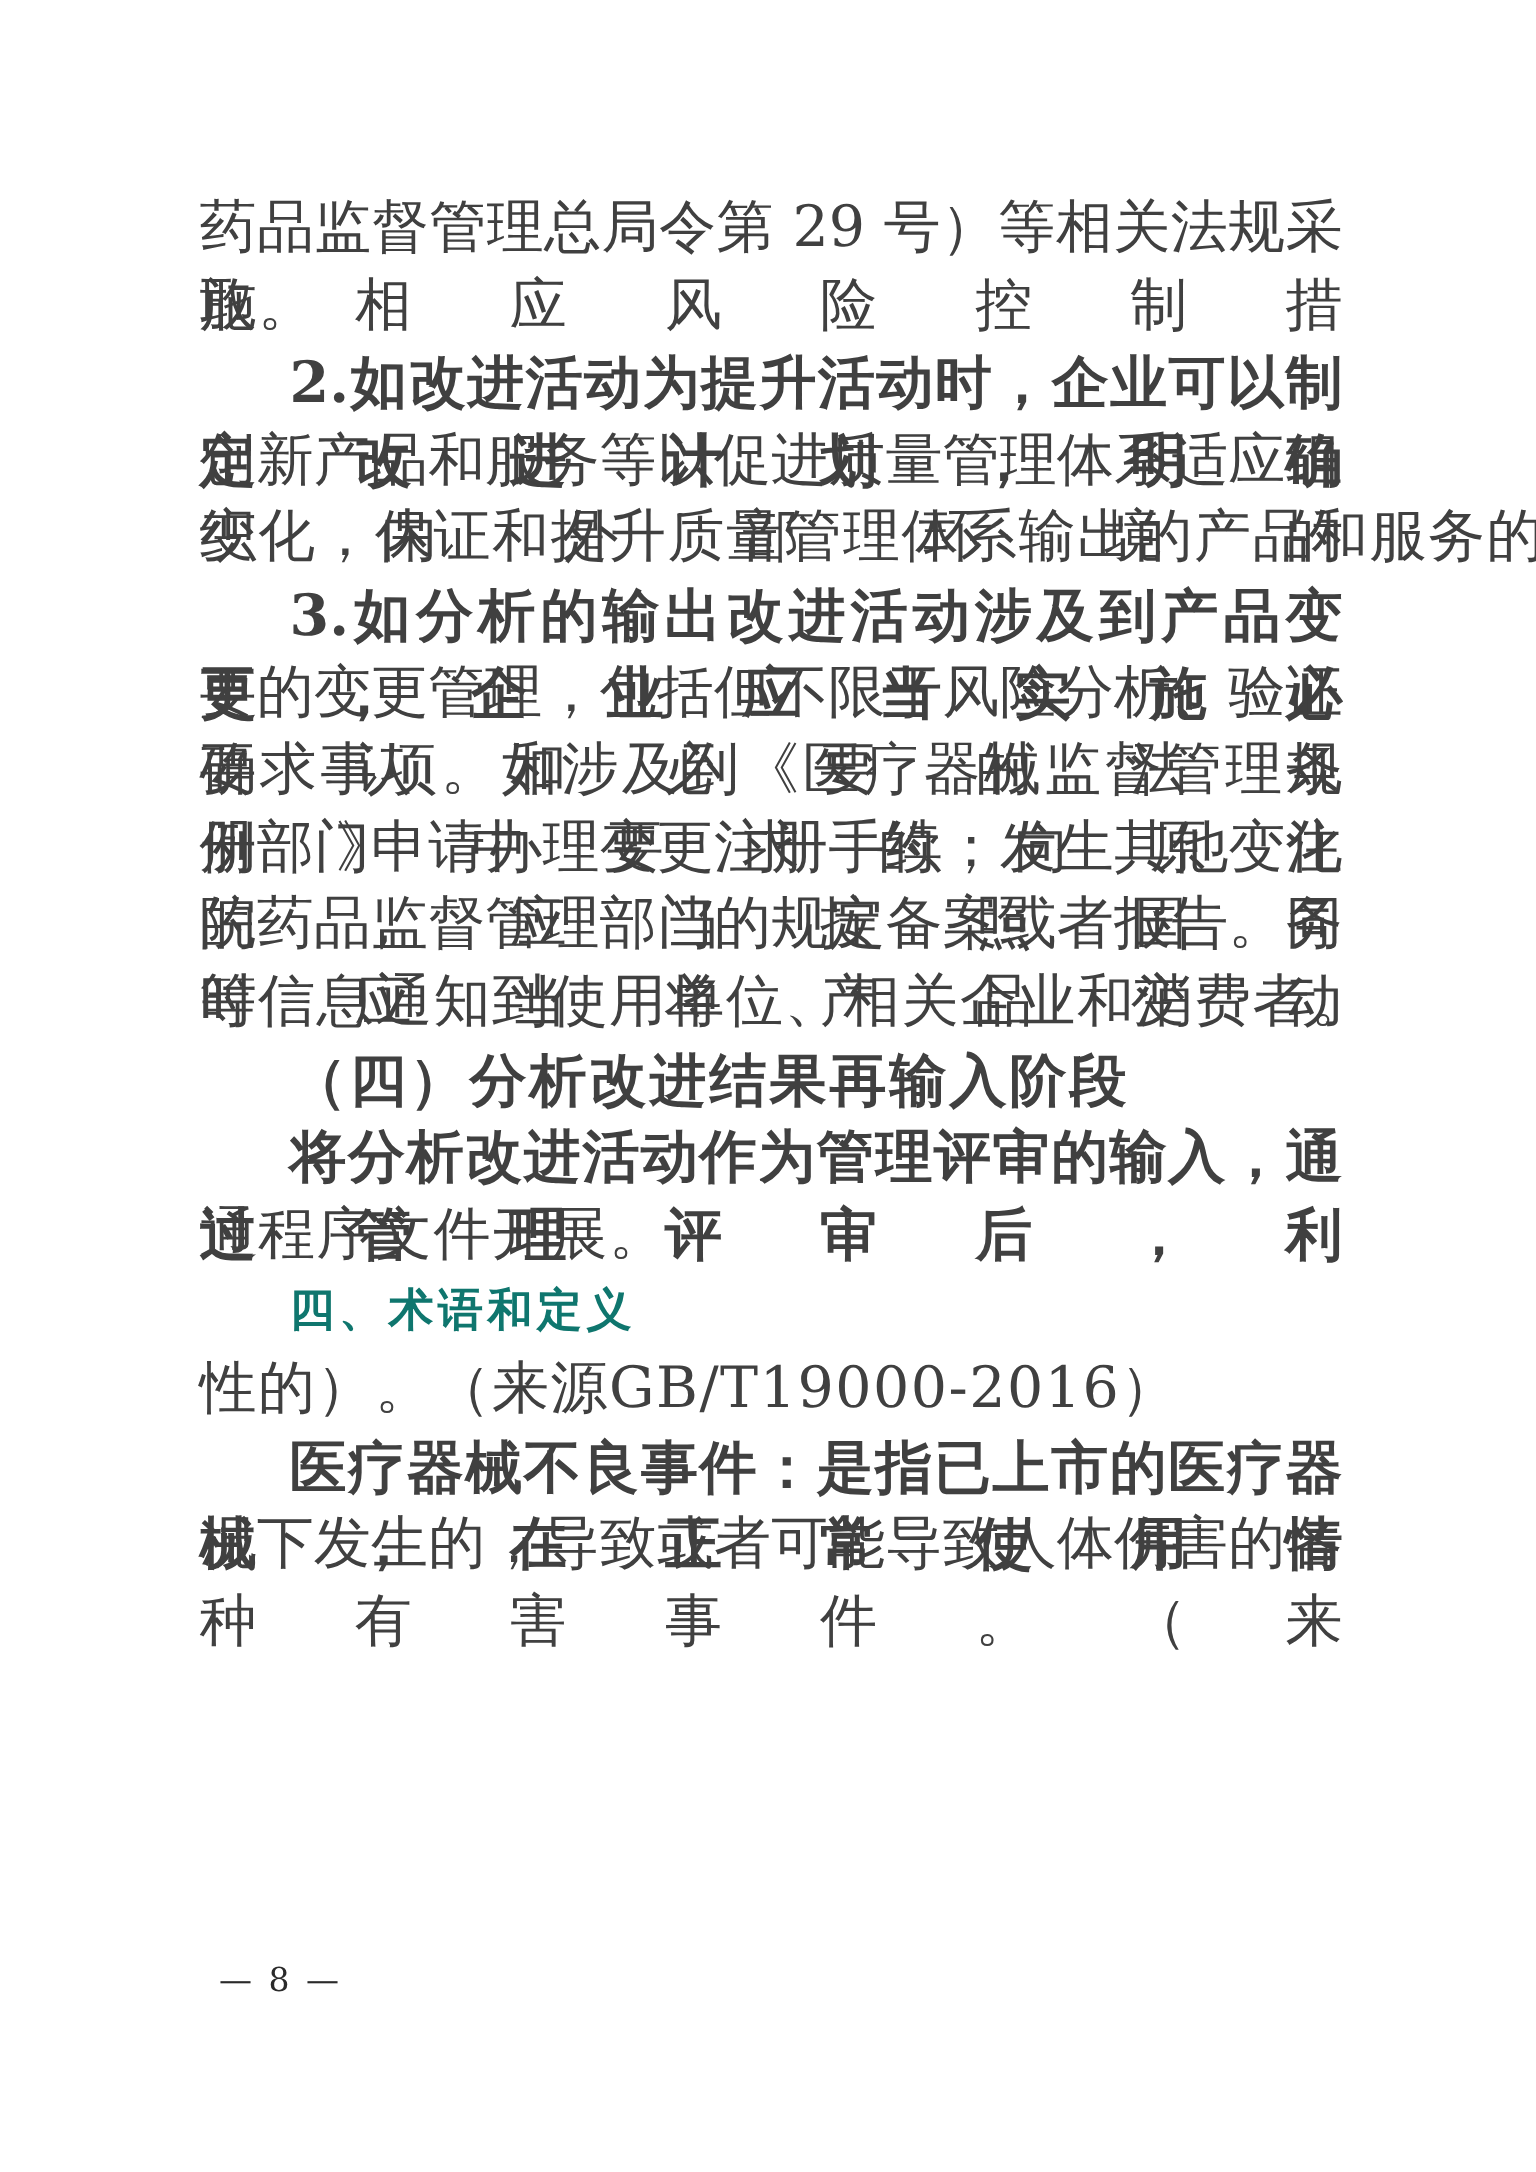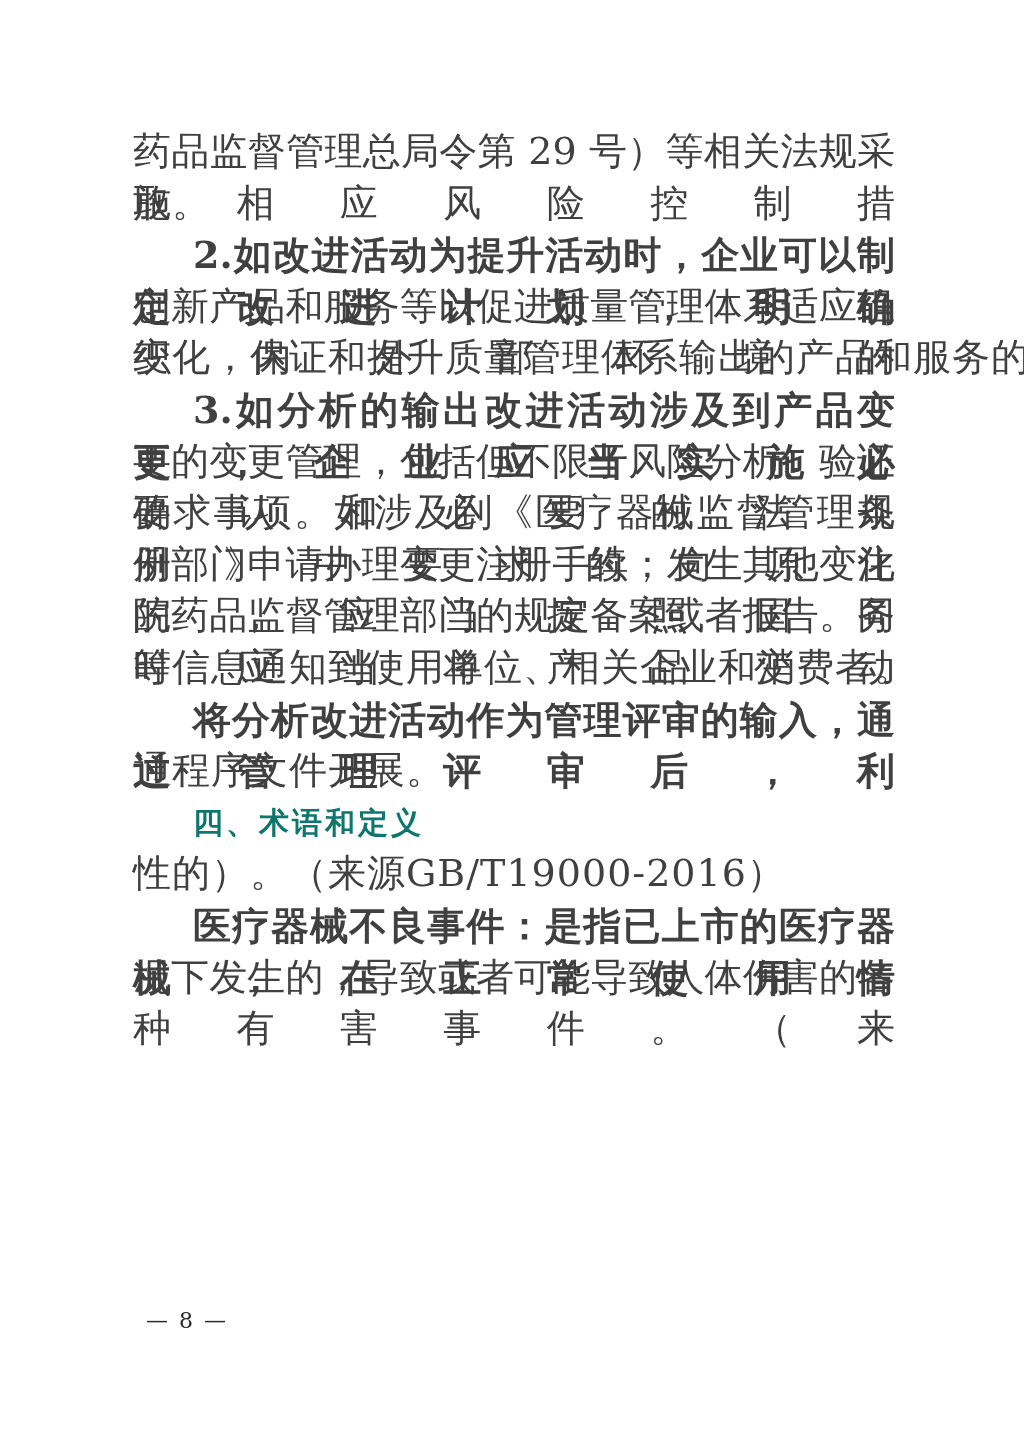--- a/index.html
+++ b/index.html
@@ -71,20 +71,21 @@
     <div class="line">施。</div>
     <div class="line indent fill">2.如改进活动为提升活动时，企业可以制定改进计划，明确</div>
     <div class="line fill">创新产品和服务等以促进质量管理体系适应组织内外部环境的</div>
     <div class="line">变化，保证和提升质量管理体系输出的产品和服务的质量。</div>
     <div class="line indent fill">3.如分析的输出改进活动涉及到产品变更，企业应当实施必</div>
     <div class="line fill">要的变更管理，包括但不限于风险分析、验证确认和必要的法规</div>
     <div class="line fill">要求事项。如涉及到《医疗器械监督管理条例》中要求的向原注</div>
     <div class="line fill">册部门申请办理变更注册手续；发生其他变化的，应当按照国务</div>
     <div class="line fill">院药品监督管理部门的规定备案或者报告。同时应当将产品变动</div>
     <div class="line">等信息通知到使用单位、相关企业和消费者。</div>
+    <div class="line indent subheading">（四）分析改进结果再输入阶段</div>
     <div class="line indent fill">将分析改进活动作为管理评审的输入，通过管理评审后，利</div>
     <div class="line">通程序文件开展。</div>
     <div class="line indent heading">四、术语和定义</div>
     <div class="line">性的）。（来源GB/T19000-2016）</div>
     <div class="line indent fill">医疗器械不良事件：是指已上市的医疗器械，在正常使用情</div>
     <div class="line fill">况下发生的，导致或者可能导致人体伤害的各种有害事件。（来</div>
   </div>
 
   <div class="footer">— 8 —</div>
 </div>

